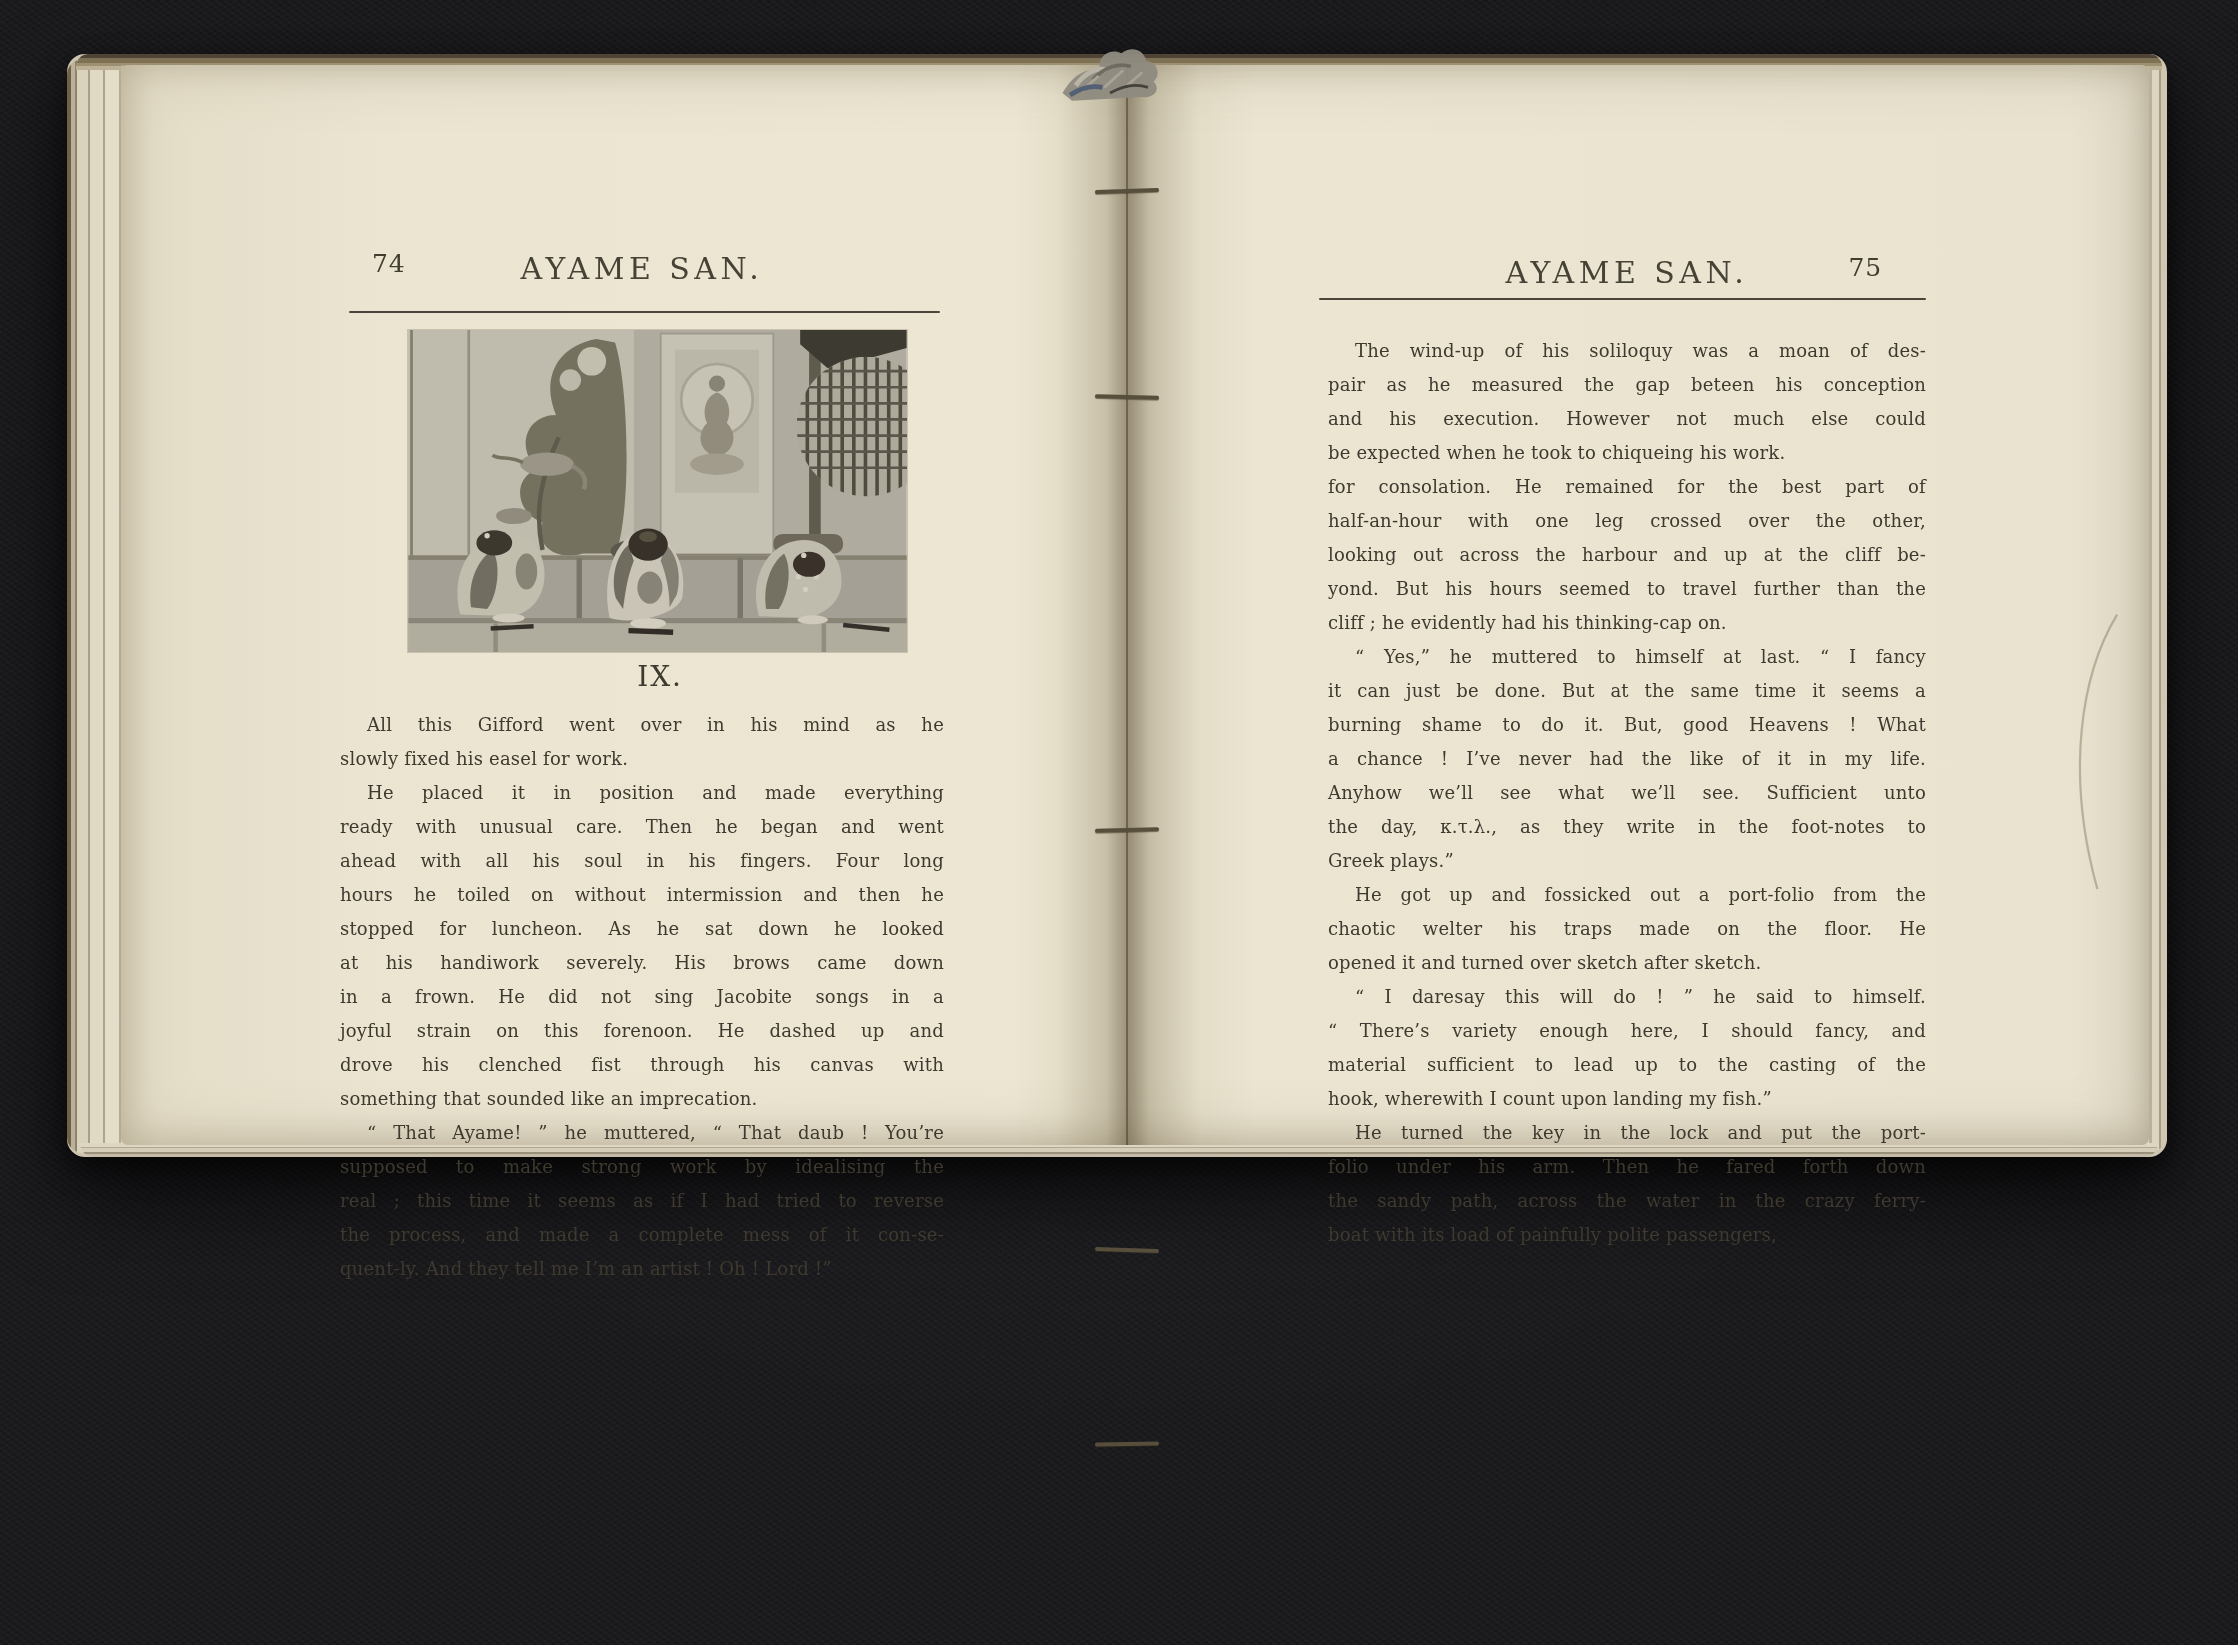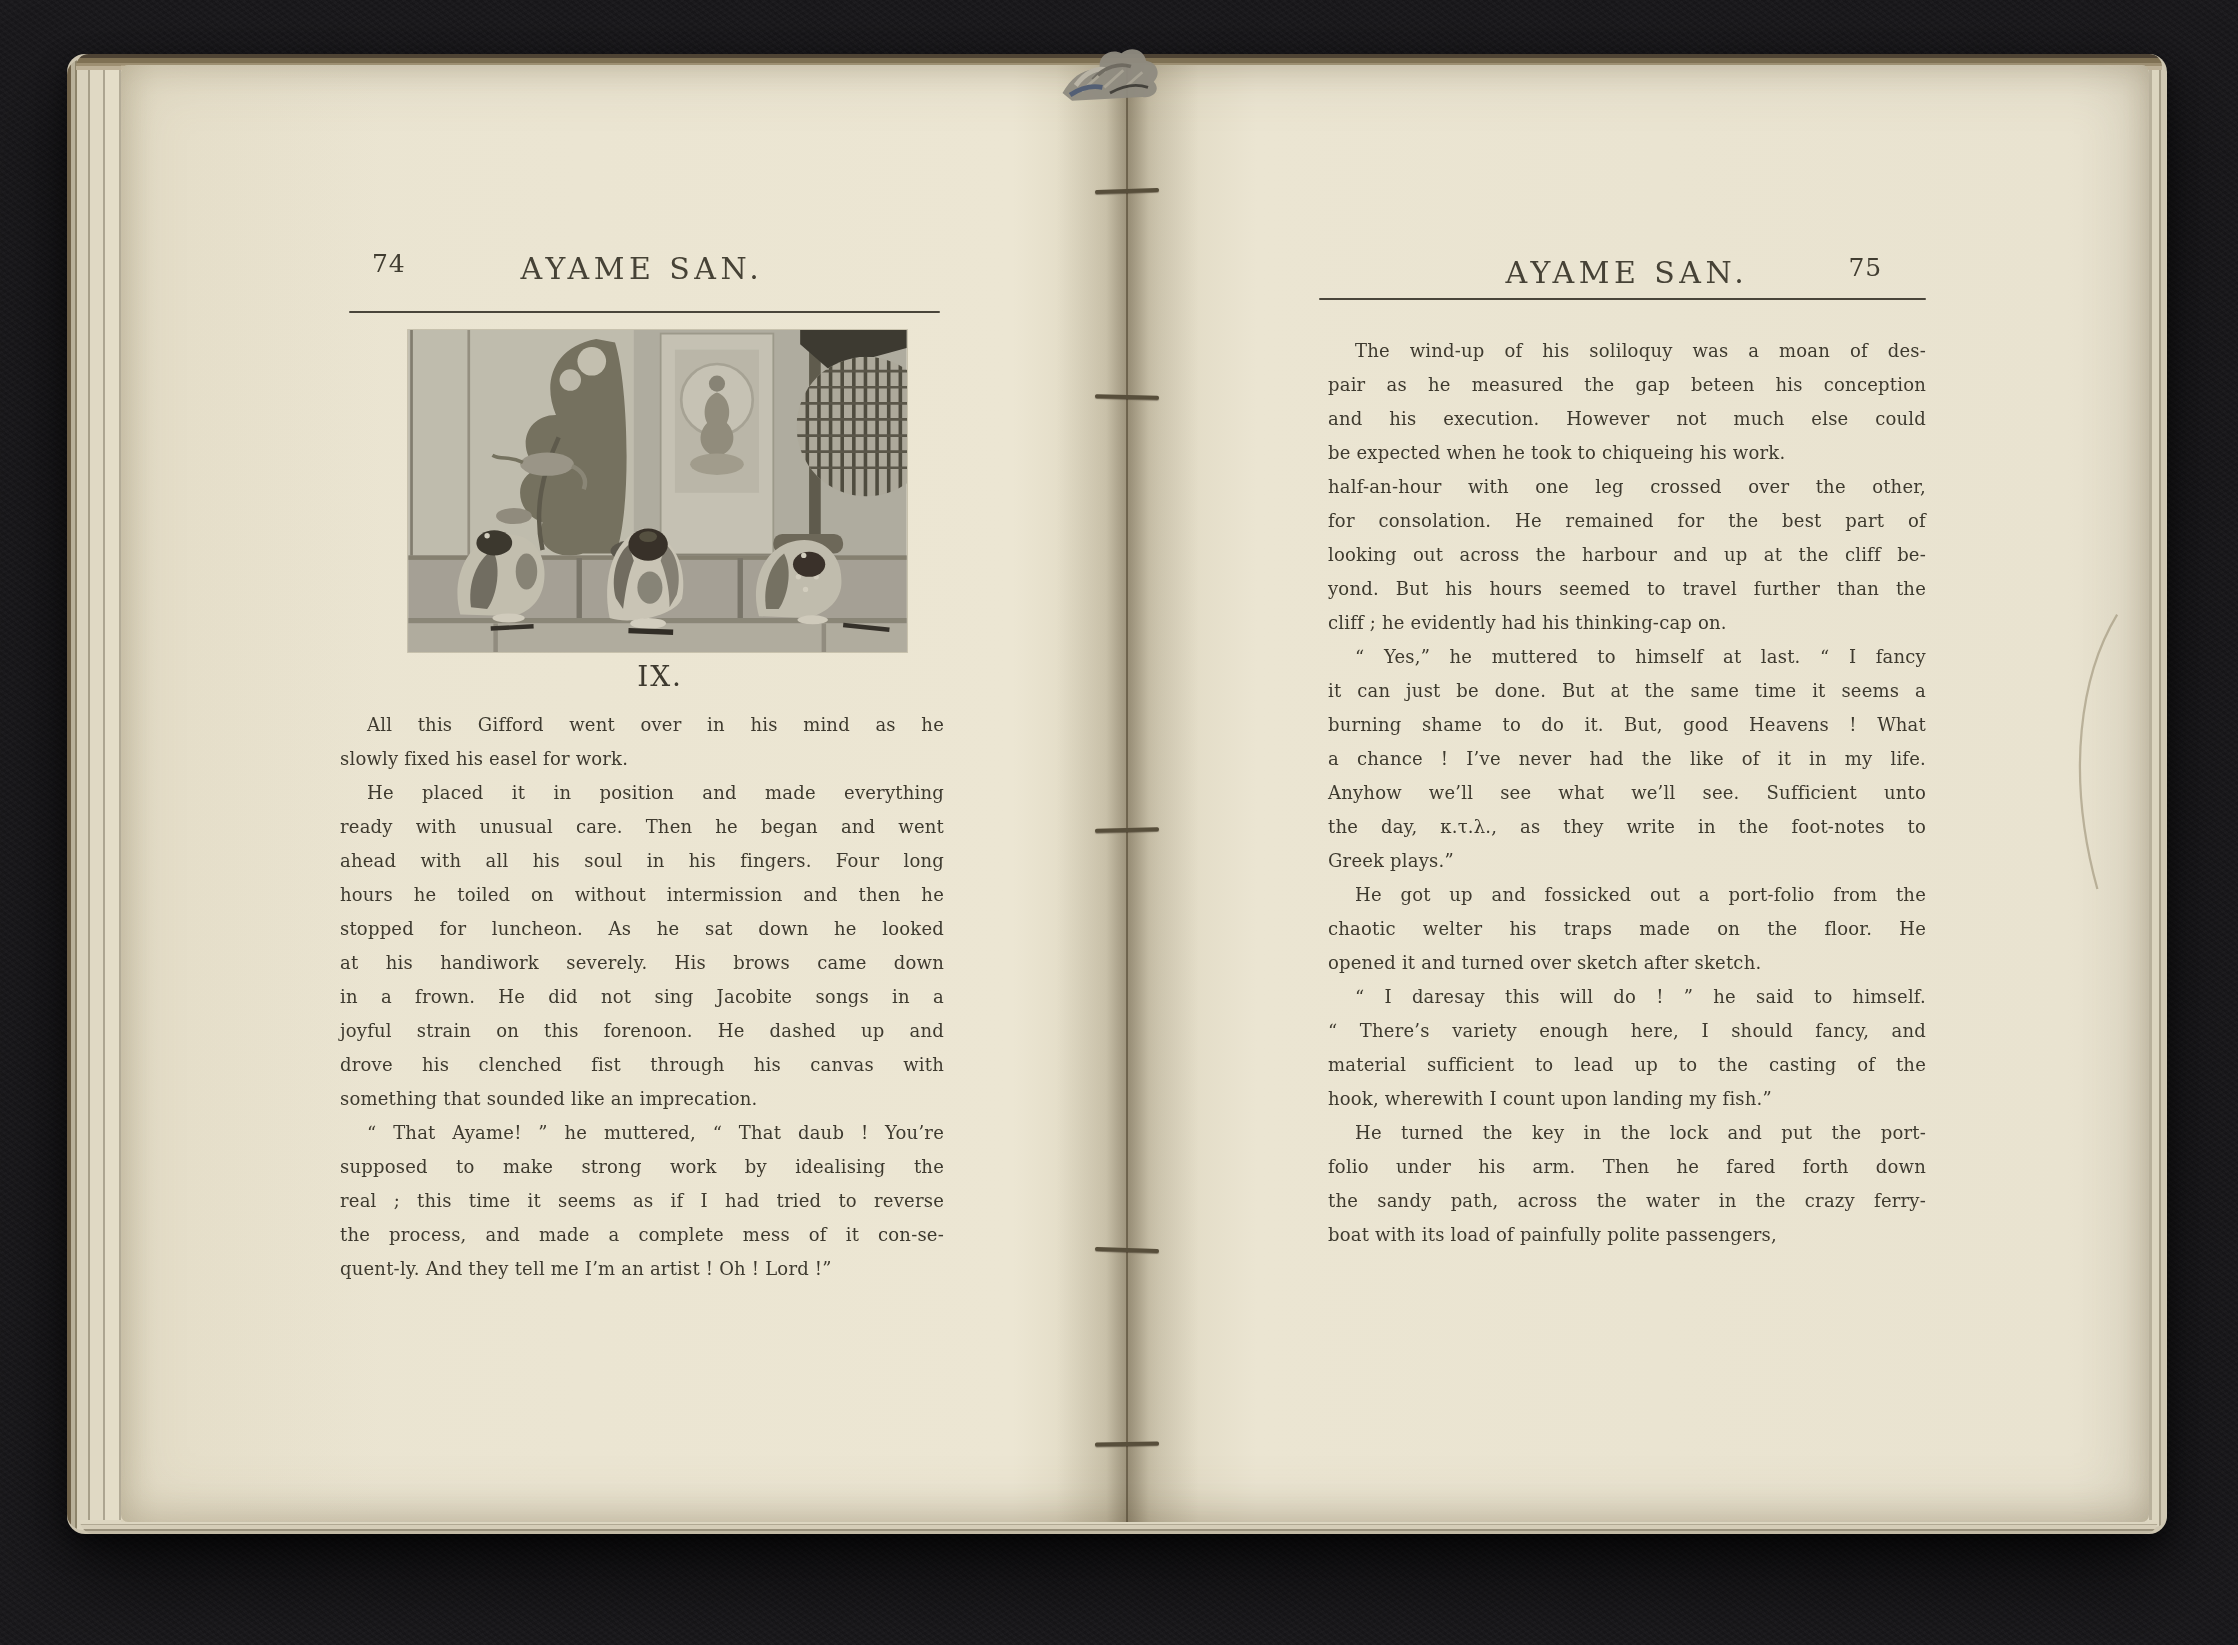--- a/index.html
+++ b/index.html
@@ -6,21 +6,21 @@
   body{
     width:2239px;height:1645px;position:relative;overflow:hidden;
     font-family:"DejaVu Serif", serif;
     background:
       radial-gradient(62% 55% at 50% 46%, rgba(86,86,96,.16), rgba(0,0,0,0) 75%),
       repeating-linear-gradient(37deg, rgba(255,255,255,.013) 0 2.7px, rgba(0,0,0,.022) 2.7px 5.4px),
       repeating-linear-gradient(-29deg, rgba(255,255,255,.01) 0 1.8px, rgba(0,0,0,.016) 1.8px 4.5px),
       #19181b;
   }
   .book{
-    position:absolute;left:67px;top:54px;width:2100px;height:1480px;border-radius:18px;
+    position:absolute;left:67px;top:54px;width:2100px;height:1103px;border-radius:18px;
     background:#cdc5b0;
     box-shadow:0 40px 85px rgba(0,0,0,.68), 0 10.7px 27px rgba(0,0,0,.5);
   }
   .edge-top{position:absolute;left:9px;right:5.4px;top:0;height:16px;border-radius:12.5px 12.5px 0 0;
     background:linear-gradient(to bottom,#4e4334 0 3.6px,#7f7154 3.6px 9px,#9d8f72 9px 12.5px,#bcb097 12.5px 16px);}
   .stack-left{position:absolute;left:0;top:5.4px;bottom:3.6px;width:61px;border-radius:16px 0 0 16px;
     background:linear-gradient(90deg,#6f6148 0 4.5px,#b9b19a 4.5px 8px,#8d846b 8px 9.9px,#d9d2bd 9.9px 21.5px,#a79f89 21.5px 23px,#e0d9c4 23px 36px,#ada591 36px 38px,#e4ddc8 38px 52px,#b3ab97 52px 54px,#e7e0cb 54px 61px);}
   .stack-right{position:absolute;right:0;top:9px;bottom:7.2px;width:23px;border-radius:0 12.5px 12.5px 0;
     background:linear-gradient(90deg,#e3dcc7 0 5.4px,#b9b19c 5.4px 8px,#dcd5c0 8px 15px,#a59d88 15px 17px,#cfc7b2 17px 23px);}
   .stack-bottom{position:absolute;left:12.5px;right:9px;bottom:0;height:14.3px;border-radius:0 0 14.3px 14.3px;
@@ -224,22 +224,22 @@
       </div>
       <div class="rule rule-right"></div>
       <div class="body-text body-right">
           <div>
             <div class="line first"><span>The wind-up of his soliloquy was a moan of des-</span></div>
             <div class="line"><span>pair as he measured the gap beteen his conception</span></div>
             <div class="line"><span>and his execution.  However not much else could</span></div>
             <div class="line end"><span>be expected when he took to </span><span class="it">chique</span><span>ing his work.</span></div>
           </div>
           <div>
+            <div class="line"><span>for consolation.  He remained for the best part of</span></div>
             <div class="line"><span>half-an-hour with one leg crossed over the other,</span></div>
-            <div class="line"><span>for consolation.  He remained for the best part of</span></div>
             <div class="line"><span>looking out across the harbour and up at the cliff be-</span></div>
             <div class="line"><span>yond.  But his hours seemed to travel further than the</span></div>
             <div class="line end"><span>cliff ;  he evidently had his thinking-cap on.</span></div>
           </div>
           <div>
             <div class="line first"><span>“ Yes,” he muttered to himself at last.  “ I fancy</span></div>
             <div class="line"><span>it can </span><span class="it">just</span><span> be done.  But at the same time it seems a</span></div>
             <div class="line"><span>burning shame to do it.  But, good Heavens !  What</span></div>
             <div class="line"><span>a chance !  I’ve never had the like of it in my life.</span></div>
             <div class="line"><span>Anyhow we’ll see what we’ll see.  Sufficient unto</span></div>

